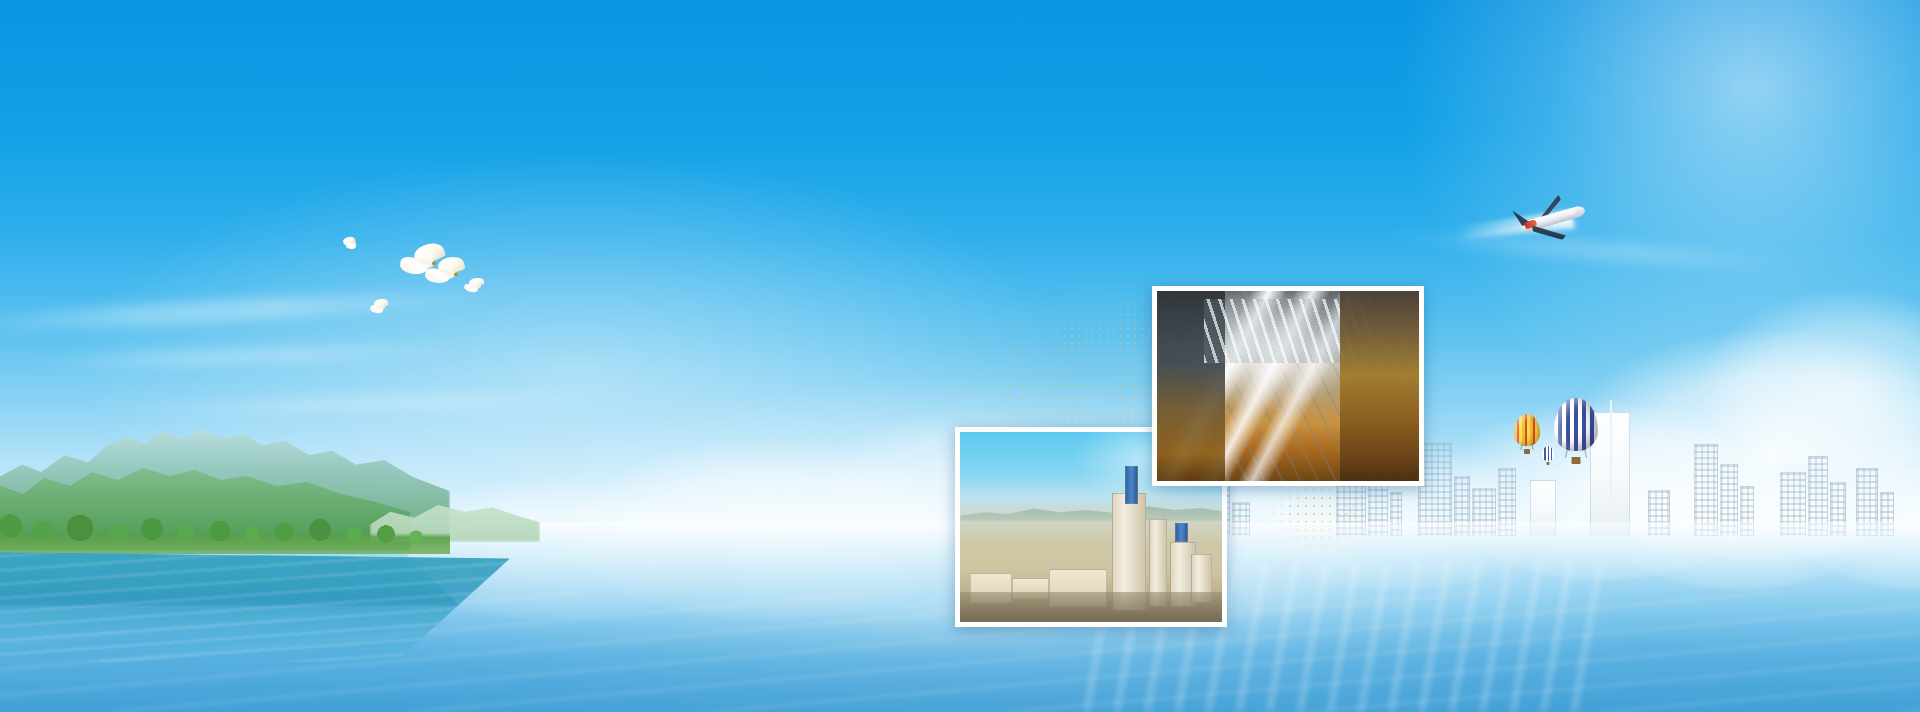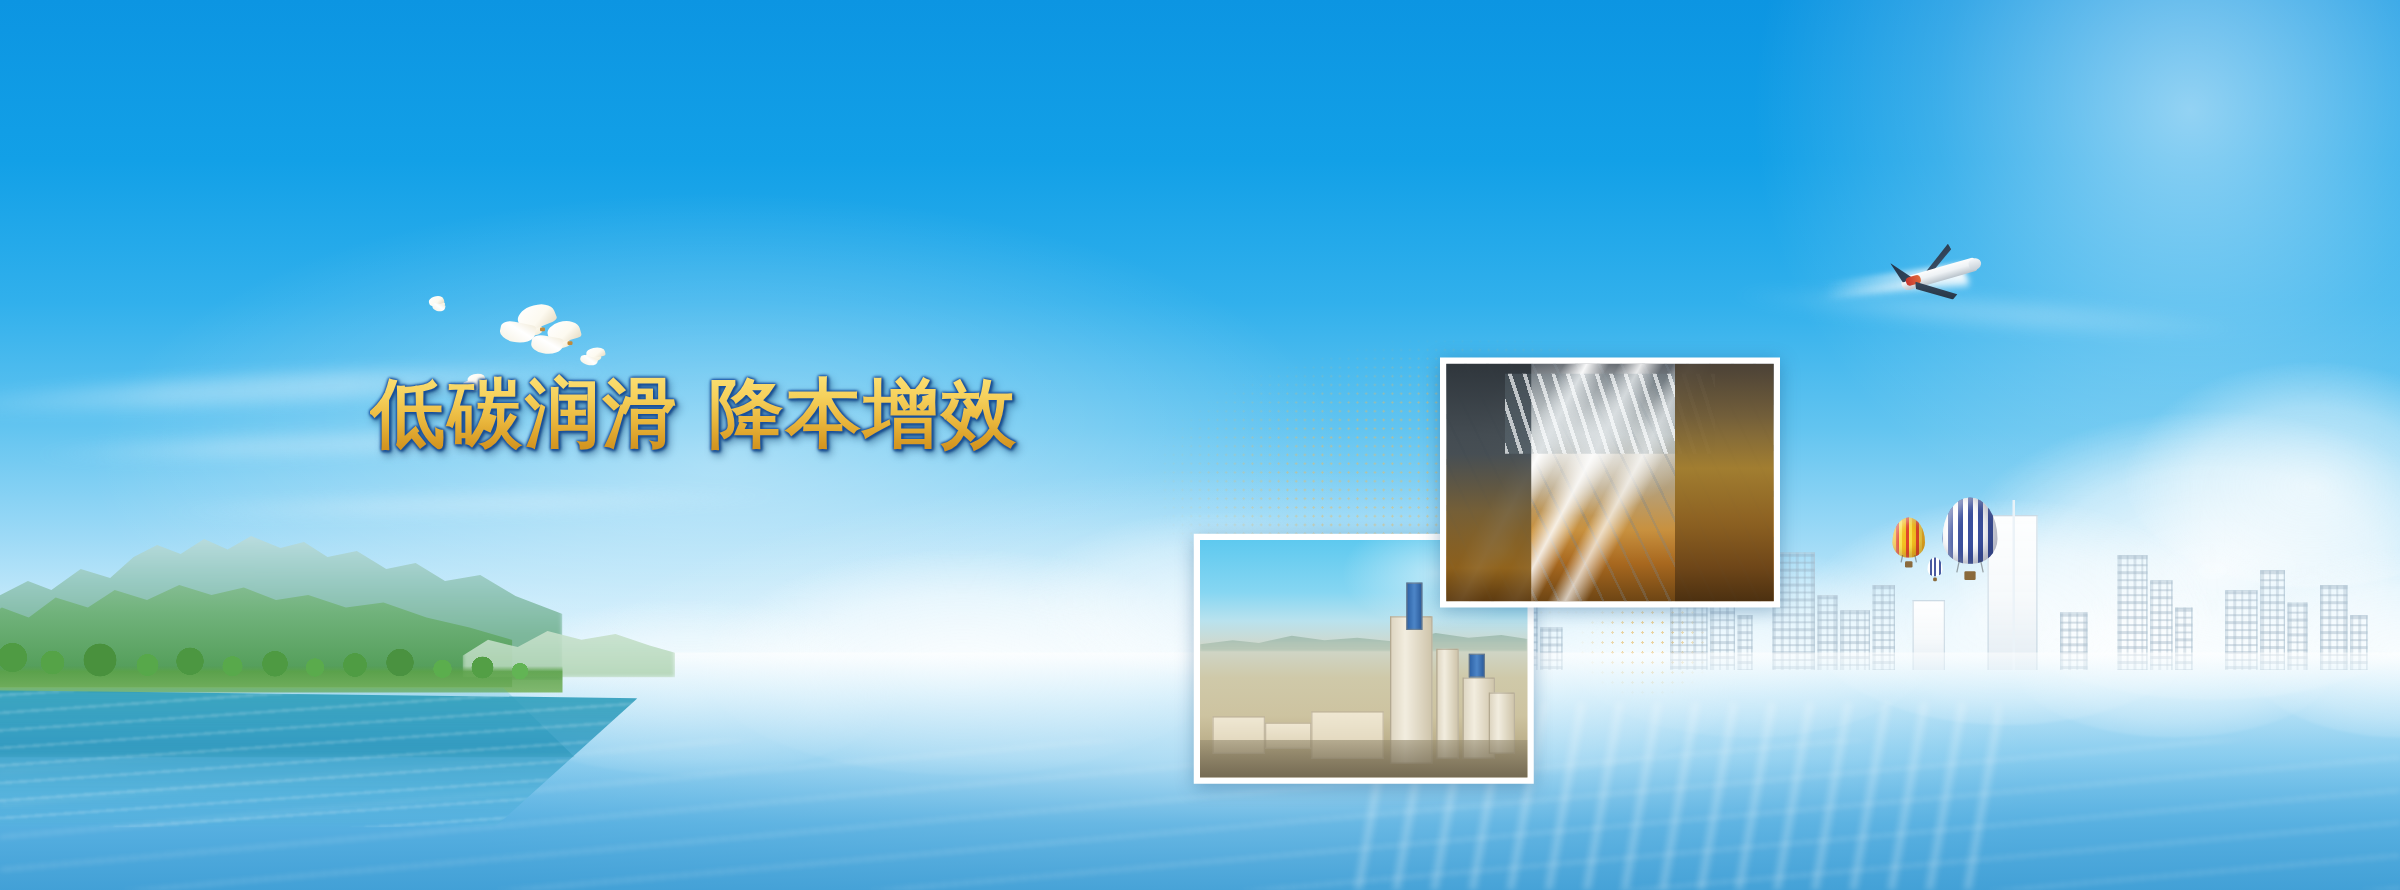--- a/index.html
+++ b/index.html
@@ -489,16 +489,15 @@
 
   <div class="photo" id="photo-steel">
     <div class="inner">
       <div class="beam-l"></div>
       <div class="roof"></div>
       <div class="beam-r"></div>
     </div>
   </div>
 
   <div id="headline-wrap">
-    <div class="headline">低碳润滑  降本增效</div>
   </div>
 
 </div>
 
 </body></html>

